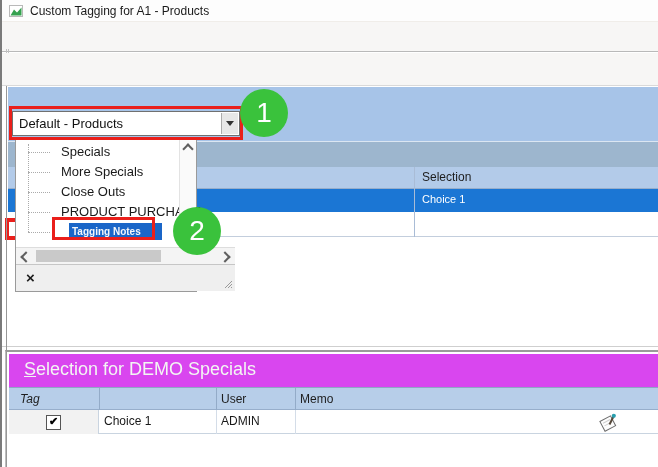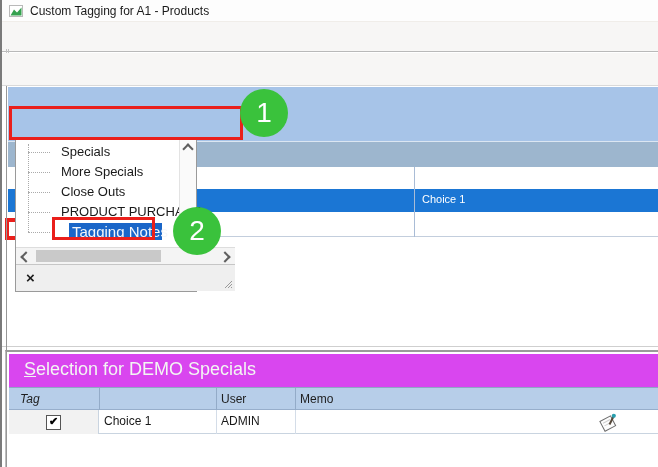--- a/index.html
+++ b/index.html
@@ -60,21 +60,21 @@
 
   
   #red-sliver{left:3px;top:218px;width:40px;height:22px;border:4px solid #ea1f1b;z-index:2;}
 
   
   #popup{left:13px;top:139px;width:182px;height:153px;background:#fff;border:1px solid #9a9a9a;z-index:3;}
   #tree-vline{left:12px;top:4px;width:1px;height:88px;border-left:1px dotted #aaa;}
   .ditem{left:0;width:200px;height:20px;font-size:13px;color:#1a1a1a;line-height:20px;padding-left:45px;}
   .ditem:before{content:"";position:absolute;left:12px;top:10px;width:22px;border-top:1px dotted #aaa;}
   #ditem-sel-bg{left:53px;top:83px;width:93px;height:17px;background:#1a66c8;}
-  #ditem-sel-text{left:56px;top:83px;font-size:15px;color:#f4f6fa;line-height:17px;white-space:nowrap;}
+  #ditem-sel-text{left:56px;top:83px;font-size:10px;color:#f4f6fa;line-height:17px;white-space:nowrap;font-weight:bold;}
   
   #vscroll{right:0;top:0;width:17px;height:107px;background:#fafafa;border-left:1px solid #e3e3e3;}
   .chev{width:8px;height:8px;border-left:2px solid #5f5f5f;border-top:2px solid #5f5f5f;}
   .chev-up{transform:rotate(45deg);}  .chev-down{transform:rotate(225deg);}
   .chev-left{transform:rotate(-45deg);} .chev-right{transform:rotate(135deg);}
   #vs-up{left:4px;top:5px;} #vs-down{left:4px;top:92px;}
   
   #hscroll{left:0;top:107px;width:219px;height:17px;background:#f4f4f4;border-top:1px solid #ddd;}
   #hs-left{left:6px;top:5px;} #hs-right{left:205px;top:5px;}
   #hs-thumb{left:20px;top:2px;width:125px;height:12px;background:#c9c9c9;}
@@ -149,23 +149,32 @@
     </div>
     <div class="abs tbtn btn-disabled" style="left:117px;"></div>
     <div class="abs tbtn" id="btn-close" style="left:146px;">
       <span>✕</span>
     </div>
   </div>
 
   <div class="abs" id="blue-panel"></div>
   <div class="abs" id="content-left-border"></div>
 
+  <div class="abs" id="combo">
+    <span class="abs" id="combo-text">Default - Products</span>
+    <div class="abs" id="combo-btn">
+      <div class="tri-down"></div>
+    </div>
+  </div>
 
   <div class="abs" id="steel-band"></div>
   <div class="abs" id="table1">
+    <div class="abs" id="t1-header">
+      <span class="abs" id="t1-h-selection">Selection</span>
+    </div>
     <div class="abs" id="t1-row1">
       <span class="abs" id="t1-row1-text">Choice 1</span>
     </div>
     <div class="abs" id="t1-row2"></div>
     <div class="abs t1-divider"></div>
   </div>
 
   <div class="abs" id="red-sliver"></div>
 
   <div class="abs" id="popup">

